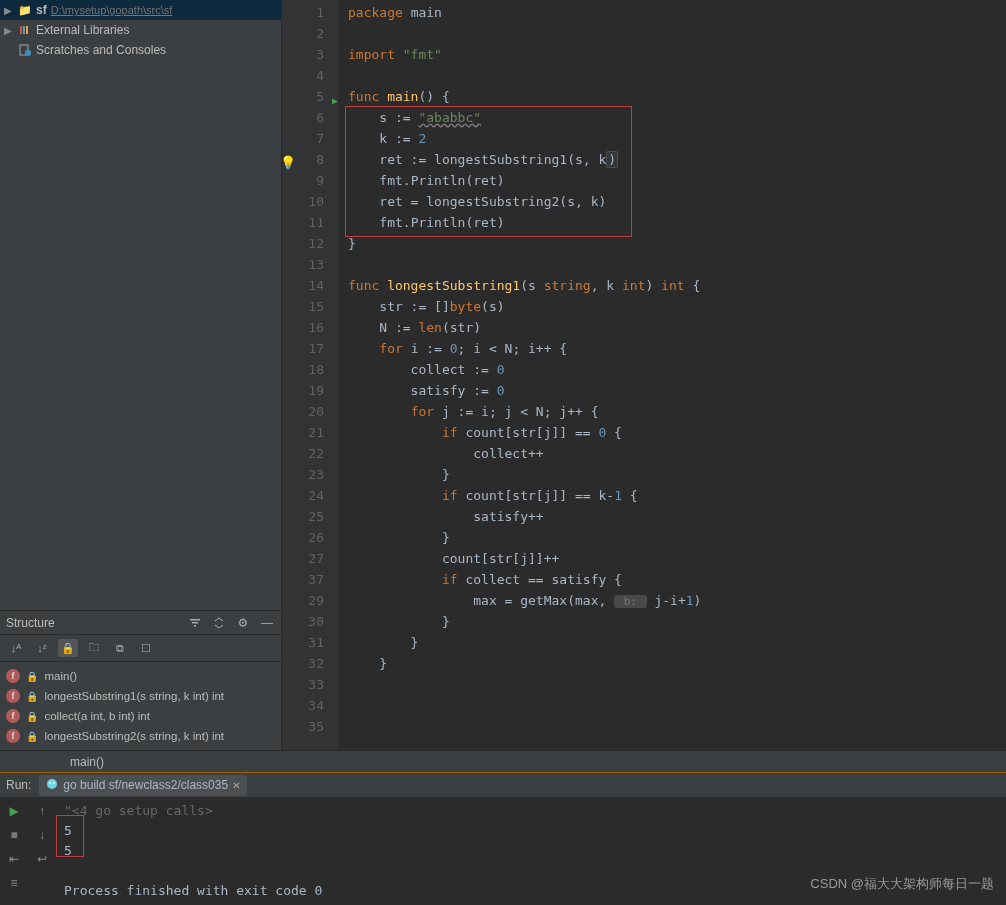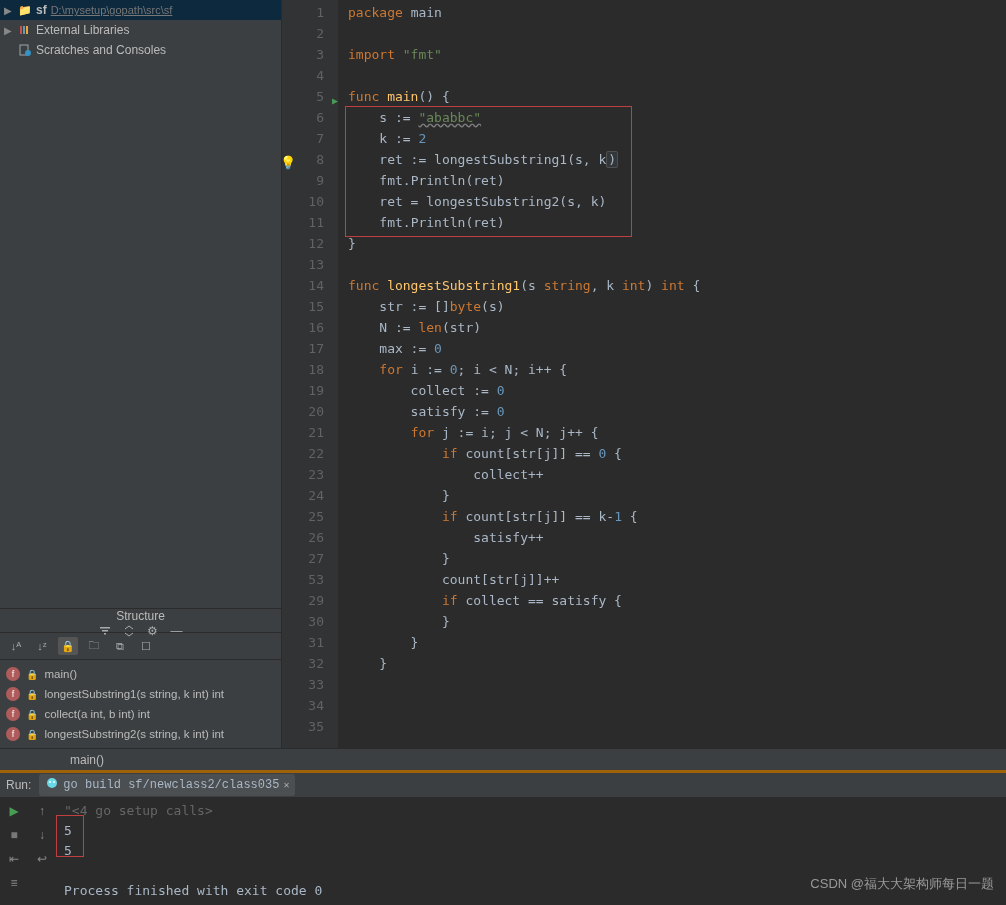--- a/index.html
+++ b/index.html
@@ -19,21 +19,21 @@
 .project-tree { flex: 0 0 auto; }
 .tree-row { display: flex; align-items: center; height: 20px; padding: 0 4px; gap: 4px; }
 .tree-row.selected { background: #0d293e; }
 .tree-arrow { width: 10px; font-size: 10px; color: #888; }
 .tree-ic { width: 14px; height: 14px; display: inline-flex; align-items: center; justify-content: center; font-size: 11px; }
 .folder-ic { color: #87939a; }
 .lib-ic { color: #9aa7b0; }
 .tree-label { color: #bbb; }
 .tree-path { color: #777; font-size: 11px; text-decoration: underline; }
 .structure-panel { margin-top: auto; border-top: 1px solid #2b2b2b; }
-.struct-header { display: flex; align-items: center; height: 24px; background: #3c3f41; border-bottom: 1px solid #2b2b2b; padding: 0 6px; flex-direction: column; }
+.struct-header { display: flex; align-items: center; height: 24px; background: #3c3f41; border-bottom: 1px solid #2b2b2b; padding: 0 6px; }
 .struct-title { flex: 1; color: #bbb; }
 .struct-actions { display: flex; gap: 8px; }
 .struct-ic { width: 16px; height: 16px; display: inline-flex; align-items: center; justify-content: center; color: #aaa; cursor: pointer; font-size: 12px; }
 .struct-toolbar { display: flex; gap: 6px; padding: 4px 6px; border-bottom: 1px solid #2b2b2b; align-items: center; }
 .struct-tb-btn { width: 20px; height: 18px; display: inline-flex; align-items: center; justify-content: center; color: #aaa; font-size: 11px; cursor: pointer; }
 .struct-list { padding: 4px 6px; }
 .struct-item { display: flex; align-items: center; height: 20px; gap: 6px; }
 .f-ic { width: 14px; height: 14px; border-radius: 7px; background: #b05b5b; color: #fff; font-size: 9px; display: inline-flex; align-items: center; justify-content: center; }
 .lock-ic { color: #b07a3c; font-size: 10px; }
 .struct-label { color: #bbb; font-size: 11.5px; }
@@ -53,24 +53,24 @@
 .fn { color: #ffc66d; }
 .ident { color: #a9b7c6; }
 .param-hint { background: #484a4a; color: #787878; font-size: 11px; padding: 0 3px; border-radius: 3px; }
 .underline-wavy { text-decoration: underline wavy #808080; }
 .caret-bg { background: #343739; border: 1px solid #4d4f51; border-radius: 2px; padding: 0 1px; }
 .redbox1 { position: absolute; border: 1px solid #c04040; left: 7px; top: 106px; width: 287px; height: 131px; pointer-events: none; }
 .redbox2 { position: absolute; border: 1px solid #c04040; pointer-events: none; }
 
 .breadcrumb-bar { height: 22px; background: #3c3f41; border-top: 1px solid #2b2b2b; line-height: 22px; padding-left: 70px; color: #bbb; font-size: 12px; }
 
-.run-panel { background: #2b2b2b; border-top: 3px solid #a16207; }
+.run-panel { background: #2b2b2b; border-top: 1px solid #a16207; }
 .run-tabs { height: 24px; background: #3c3f41; display: flex; align-items: center; padding-left: 6px; gap: 8px; }
 .run-label { color: #bbb; }
-.run-tab { display: flex; align-items: center; gap: 4px; padding: 2px 6px; background: #4b4f52; border-radius: 3px; font-family: Liberation Mono, monospace; }
+.run-tab { display: flex; align-items: center; gap: 4px; padding: 2px 6px; background: #4b4f52; border-radius: 3px; }
 .run-tab-close { color: #aaa; font-size: 10px; cursor: pointer; }
 .run-body { display: flex; }
 .run-tool-col { width: 28px; display: flex; flex-direction: column; align-items: center; gap: 8px; padding-top: 6px; }
 .run-tool-col2 { width: 28px; display: flex; flex-direction: column; align-items: center; gap: 8px; padding-top: 6px; }
 .run-btn { width: 16px; height: 16px; display: inline-flex; align-items: center; justify-content: center; cursor: pointer; }
 .play-ic { color: #499c54; }
 .stop-ic { color: #787878; font-size: 12px; }
 .run-output { flex: 1; font-family: Consolas, monospace; font-size: 13px; padding: 4px 8px; position: relative; color: #a9b7c6; }
 .out-line { height: 20px; line-height: 20px; white-space: pre; }
 .out-gray { color: #666; }
@@ -188,21 +188,21 @@
           <div class="gutter-line">18</div>
           <div class="gutter-line">19</div>
           <div class="gutter-line">20</div>
           <div class="gutter-line">21</div>
           <div class="gutter-line">22</div>
           <div class="gutter-line">23</div>
           <div class="gutter-line">24</div>
           <div class="gutter-line">25</div>
           <div class="gutter-line">26</div>
           <div class="gutter-line">27</div>
-          <div class="gutter-line">53</div>
+          <div class="gutter-line">37</div>
           <div class="gutter-line">29</div>
           <div class="gutter-line">30</div>
           <div class="gutter-line">31</div>
           <div class="gutter-line">32</div>
           <div class="gutter-line">33</div>
           <div class="gutter-line">34</div>
           <div class="gutter-line">35</div>
         </div>
       <div class="code-body" id="code-body">
         <div class="redbox1"></div>
@@ -215,33 +215,33 @@
           <div class="code-line"><span class="ident">    k := </span><span class="num">2</span></div>
           <div class="code-line"><span class="ident">    ret := </span><span class="ident">longestSubstring1(s, k</span><span class="ident caret-bg">)</span></div>
           <div class="code-line"><span class="ident">    fmt.</span><span class="ident">Println</span><span class="ident">(ret)</span></div>
           <div class="code-line"><span class="ident">    ret = longestSubstring2(s, k)</span></div>
           <div class="code-line"><span class="ident">    fmt.</span><span class="ident">Println</span><span class="ident">(ret)</span></div>
           <div class="code-line"><span class="ident">}</span></div>
           <div class="code-line"></div>
           <div class="code-line"><span class="kw">func </span><span class="fn">longestSubstring1</span><span class="ident">(s </span><span class="kw">string</span><span class="ident">, k </span><span class="kw">int</span><span class="ident">) </span><span class="kw">int</span><span class="ident"> {</span></div>
           <div class="code-line"><span class="ident">    str := []</span><span class="kw">byte</span><span class="ident">(s)</span></div>
           <div class="code-line"><span class="ident">    N := </span><span class="kw">len</span><span class="ident">(str)</span></div>
-          <div class="code-line"><span class="ident">    max := </span><span class="num">0</span></div>
           <div class="code-line"><span class="ident">    </span><span class="kw">for </span><span class="ident">i := </span><span class="num">0</span><span class="ident">; i &lt; N; i++ {</span></div>
           <div class="code-line"><span class="ident">        collect := </span><span class="num">0</span></div>
           <div class="code-line"><span class="ident">        satisfy := </span><span class="num">0</span></div>
           <div class="code-line"><span class="ident">        </span><span class="kw">for </span><span class="ident">j := i; j &lt; N; j++ {</span></div>
           <div class="code-line"><span class="ident">            </span><span class="kw">if </span><span class="ident">count[str[j]] == </span><span class="num">0</span><span class="ident"> {</span></div>
           <div class="code-line"><span class="ident">                collect++</span></div>
           <div class="code-line"><span class="ident">            }</span></div>
           <div class="code-line"><span class="ident">            </span><span class="kw">if </span><span class="ident">count[str[j]] == k-</span><span class="num">1</span><span class="ident"> {</span></div>
           <div class="code-line"><span class="ident">                satisfy++</span></div>
           <div class="code-line"><span class="ident">            }</span></div>
           <div class="code-line"><span class="ident">            count[str[j]]++</span></div>
           <div class="code-line"><span class="ident">            </span><span class="kw">if </span><span class="ident">collect == satisfy {</span></div>
+          <div class="code-line"><span class="ident">                max = getMax(max, </span><span class="param-hint"> b: </span><span class="ident"> j-i+</span><span class="num">1</span><span class="ident">)</span></div>
           <div class="code-line"><span class="ident">            }</span></div>
           <div class="code-line"><span class="ident">        }</span></div>
           <div class="code-line"><span class="ident">    }</span></div>
         </div>
     </div>
   </div>
 
   <div class="breadcrumb-bar">
     <span>main()</span>
   </div>

